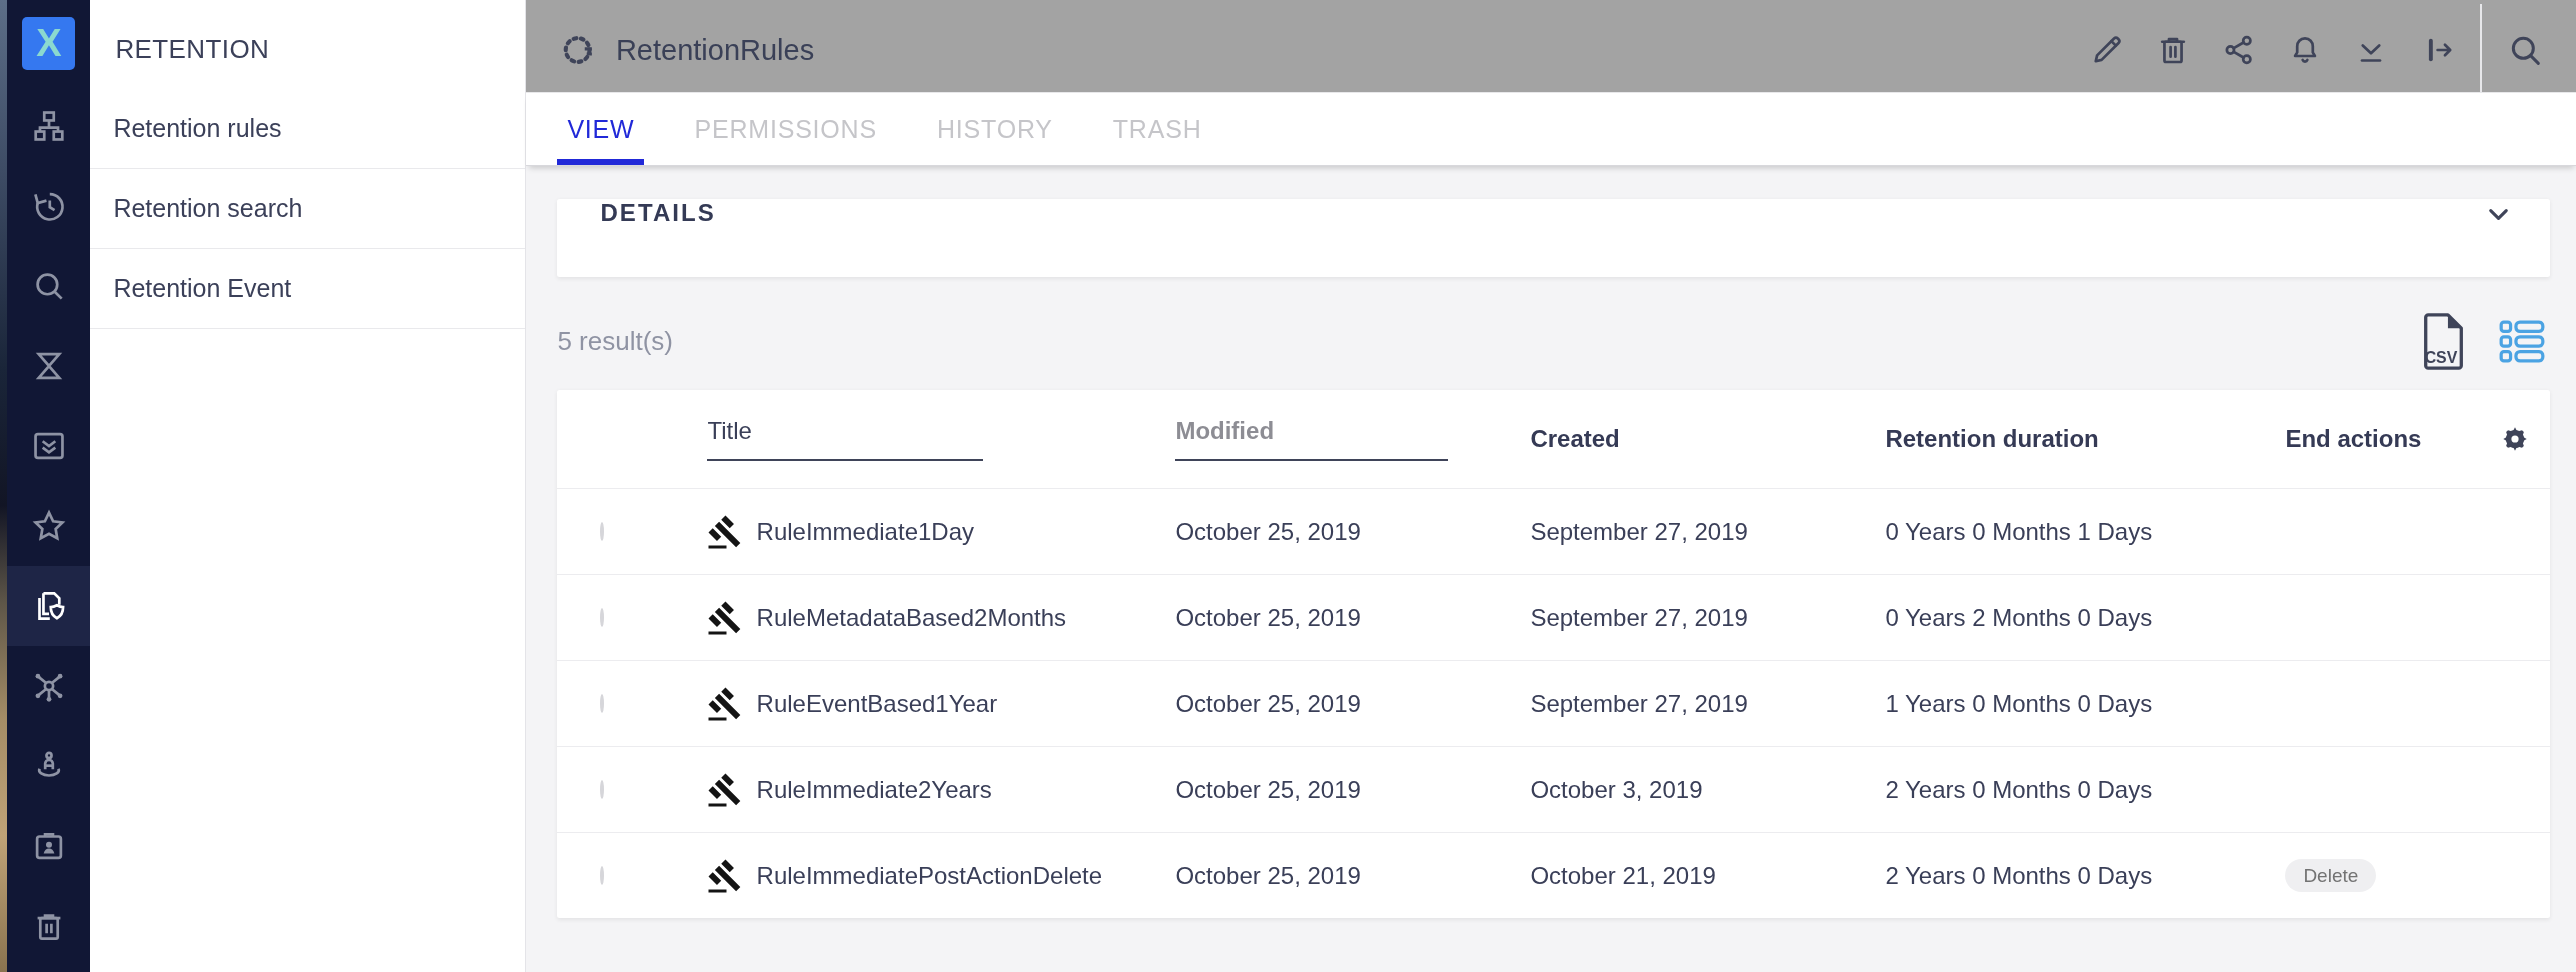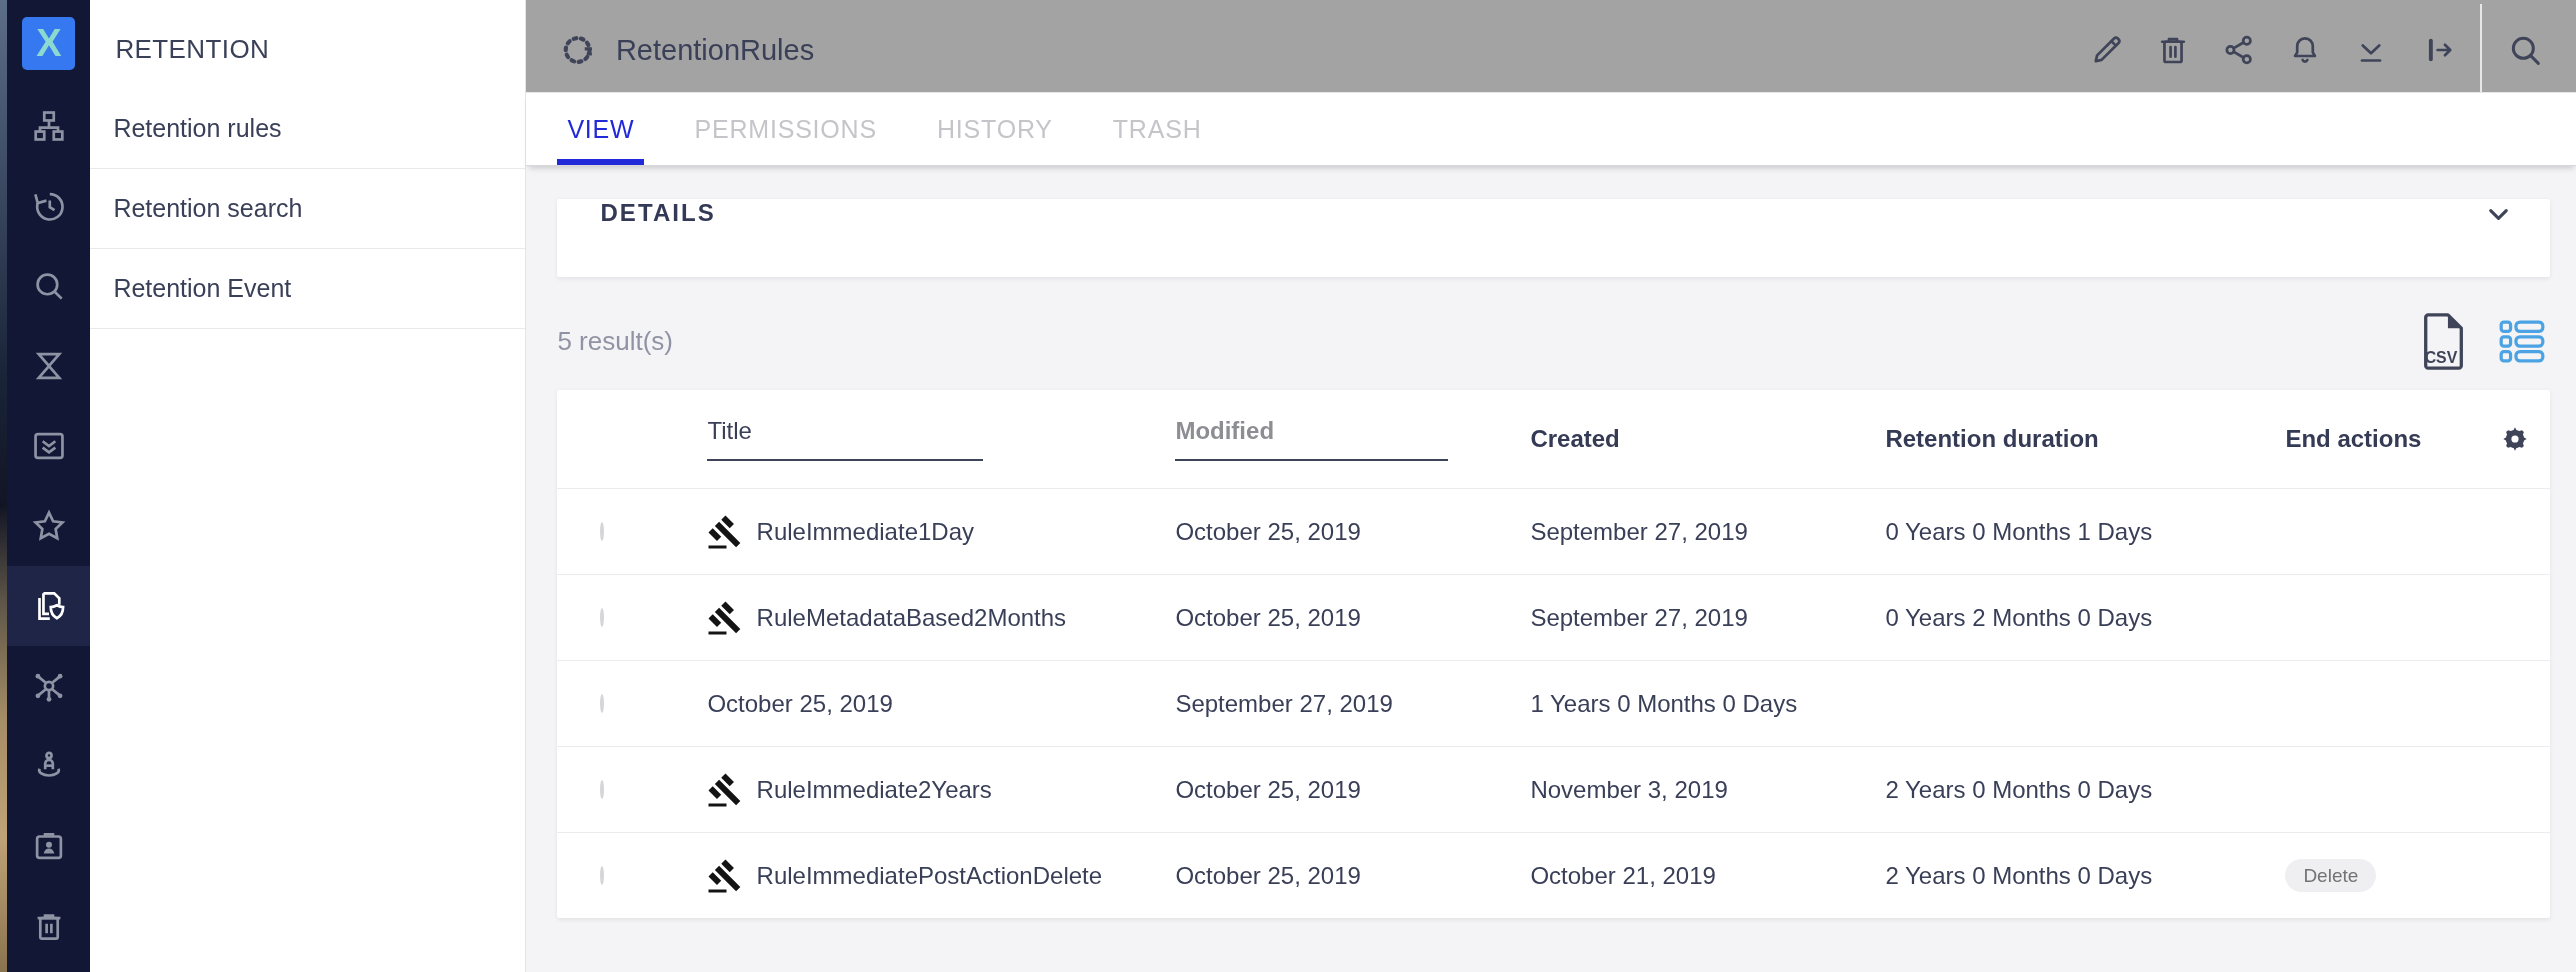--- a/index.html
+++ b/index.html
@@ -364,37 +364,43 @@
           </span>
           <span class="cell">October 25, 2019</span>
           <span class="cell">September 27, 2019</span>
           <span class="cell">0 Years 2 Months 0 Days</span>
           <span class="cell"></span>
           <span></span>
         </div>
 
         <div class="trow">
           <span><span class="radio"></span></span>
+          <span class="cell cell-title">
+            <svg viewBox="0 0 24 24">
+                <path fill="#141414" d="M1 21h12v2H1v-2zM5.24 8.05l2.83-2.83 14.14 14.14-2.83 2.83L5.24 8.05zM12.32 1.05l5.66 5.66-2.83 2.83-5.66-5.66 2.83-2.83zM3.83 9.54l5.66 5.66-2.83 2.83L1 12.37l2.83-2.83z"></path>
+              </svg>
+            <span>RuleEventBased1Year</span>
+          </span>
           <span class="cell">October 25, 2019</span>
           <span class="cell">September 27, 2019</span>
           <span class="cell">1 Years 0 Months 0 Days</span>
           <span class="cell"></span>
           <span></span>
         </div>
 
         <div class="trow">
           <span><span class="radio"></span></span>
           <span class="cell cell-title">
             <svg viewBox="0 0 24 24">
                 <path fill="#141414" d="M1 21h12v2H1v-2zM5.24 8.05l2.83-2.83 14.14 14.14-2.83 2.83L5.24 8.05zM12.32 1.05l5.66 5.66-2.83 2.83-5.66-5.66 2.83-2.83zM3.83 9.54l5.66 5.66-2.83 2.83L1 12.37l2.83-2.83z"></path>
               </svg>
             <span>RuleImmediate2Years</span>
           </span>
           <span class="cell">October 25, 2019</span>
-          <span class="cell">November 3, 2019</span>
+          <span class="cell">October 3, 2019</span>
           <span class="cell">2 Years 0 Months 0 Days</span>
           <span class="cell"></span>
           <span></span>
         </div>
 
         <div class="trow">
           <span><span class="radio"></span></span>
           <span class="cell cell-title">
             <svg viewBox="0 0 24 24">
                 <path fill="#141414" d="M1 21h12v2H1v-2zM5.24 8.05l2.83-2.83 14.14 14.14-2.83 2.83L5.24 8.05zM12.32 1.05l5.66 5.66-2.83 2.83-5.66-5.66 2.83-2.83zM3.83 9.54l5.66 5.66-2.83 2.83L1 12.37l2.83-2.83z"></path>

